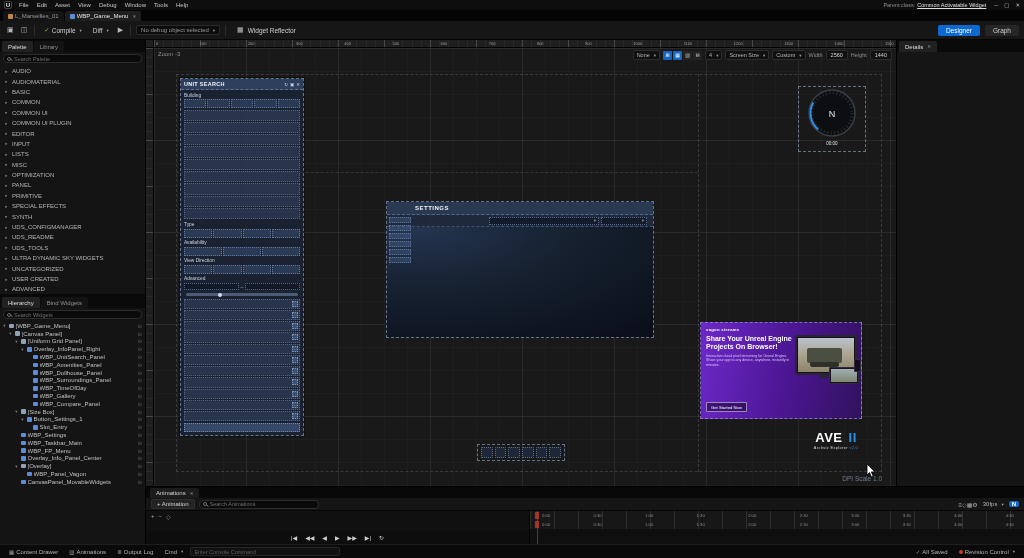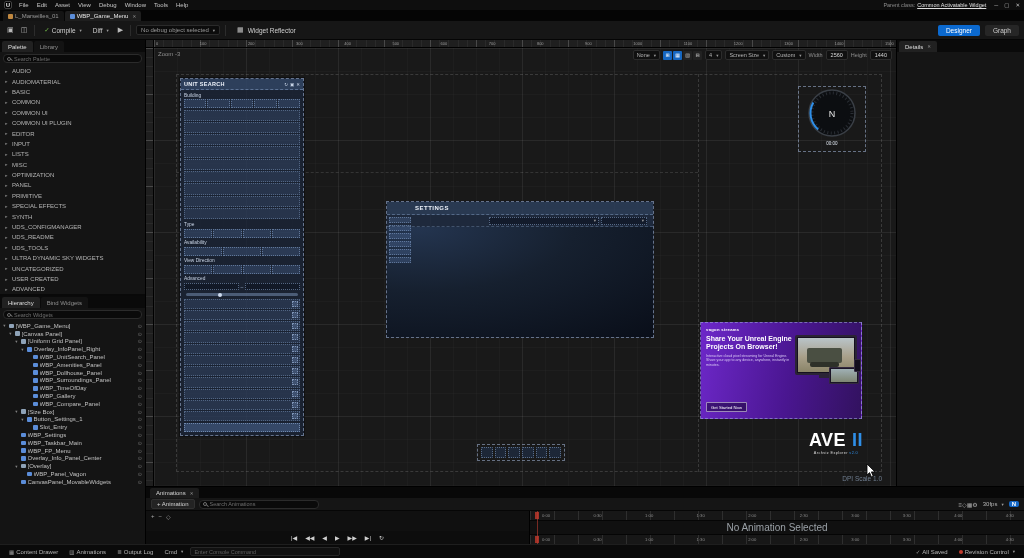--- a/index.html
+++ b/index.html
@@ -116,21 +116,21 @@
 .monitor{position:absolute;right:4px;top:12px;width:62px;height:40px;background:#15101f;border:2px solid #2b2436;border-radius:2px}
 .monitor .screen{position:absolute;inset:1px;background:linear-gradient(180deg,#b9c4c9 0%,#a9a08a 55%,#8a8468 100%)}
 .monitor .truck{position:absolute;left:18%;top:30%;width:60%;height:42%;background:#4a4f42;border-radius:2px}
 .monitor .truck::after{content:"";position:absolute;left:8%;bottom:-24%;width:84%;height:30%;background:#2e3129;border-radius:2px}
 .mon-stand{position:absolute;right:30px;top:52px;width:12px;height:3px;background:#2b2436}
 .laptop{position:absolute;right:2px;top:44px;width:30px;height:17px;background:#1a1426;border:1px solid #33293f;border-radius:1px}
 .laptop::after{content:"";position:absolute;inset:1px;background:linear-gradient(180deg,#9fb0b5,#7f8673)}
 .phone{position:absolute;right:0;top:36px;width:7px;height:13px;background:#120d1c;border:1px solid #33293f;border-radius:1px}
 
 .ave{position:absolute;left:650px;top:383px;width:64px;height:32px;text-align:center}
-.ave-main{font-size:18px;font-weight:bold;color:#fff;line-height:1;letter-spacing:.5px;display:flex;align-items:flex-end;justify-content:center;gap:6px}
+.ave-main{font-size:13px;font-weight:bold;color:#fff;line-height:1;letter-spacing:.5px;display:flex;align-items:flex-end;justify-content:center;gap:6px}
 .ave-ii{color:#2f8fe8}
 .ave-sub{font-size:3.8px;color:#d8d8d8;letter-spacing:.4px;margin-top:1.5px}
 .ave-ver{color:#2f8fe8}
 
 .taskbar{position:absolute;left:323px;top:396px;width:88px;height:17px;display:flex;align-items:center;gap:2px;padding:0 3px}
 .tb-icon{flex:1;height:11px;background:rgba(30,42,62,.8);border:1px dotted rgba(150,180,222,.5);border-radius:1px}
 .cursor{position:absolute;left:712px;top:416px;z-index:5}
 
 .rightcol{width:128px;flex:0 0 128px;background:#161616;border-left:1px solid #000;display:flex;flex-direction:column}
 .details-body{flex:1;background:#151515}
@@ -766,23 +766,20 @@
                   <span class="tllab">1:00</span>
                   <span class="tllab">1:30</span>
                   <span class="tllab">2:00</span>
                   <span class="tllab">2:30</span>
                   <span class="tllab">3:00</span>
                   <span class="tllab">3:30</span>
                   <span class="tllab">4:00</span>
                   <span class="tllab">4:30</span>
                 </div>
             </div>
-            <div class="tl-mid">
-              <span class="no-anim">No Animation Selected</span>
-            </div>
             <div class="tl-ruler">
               <div class="playhead"></div>
               <div class="labels">
                   <span class="tllab">0:00</span>
                   <span class="tllab">0:30</span>
                   <span class="tllab">1:00</span>
                   <span class="tllab">1:30</span>
                   <span class="tllab">2:00</span>
                   <span class="tllab">2:30</span>
                   <span class="tllab">3:00</span>

